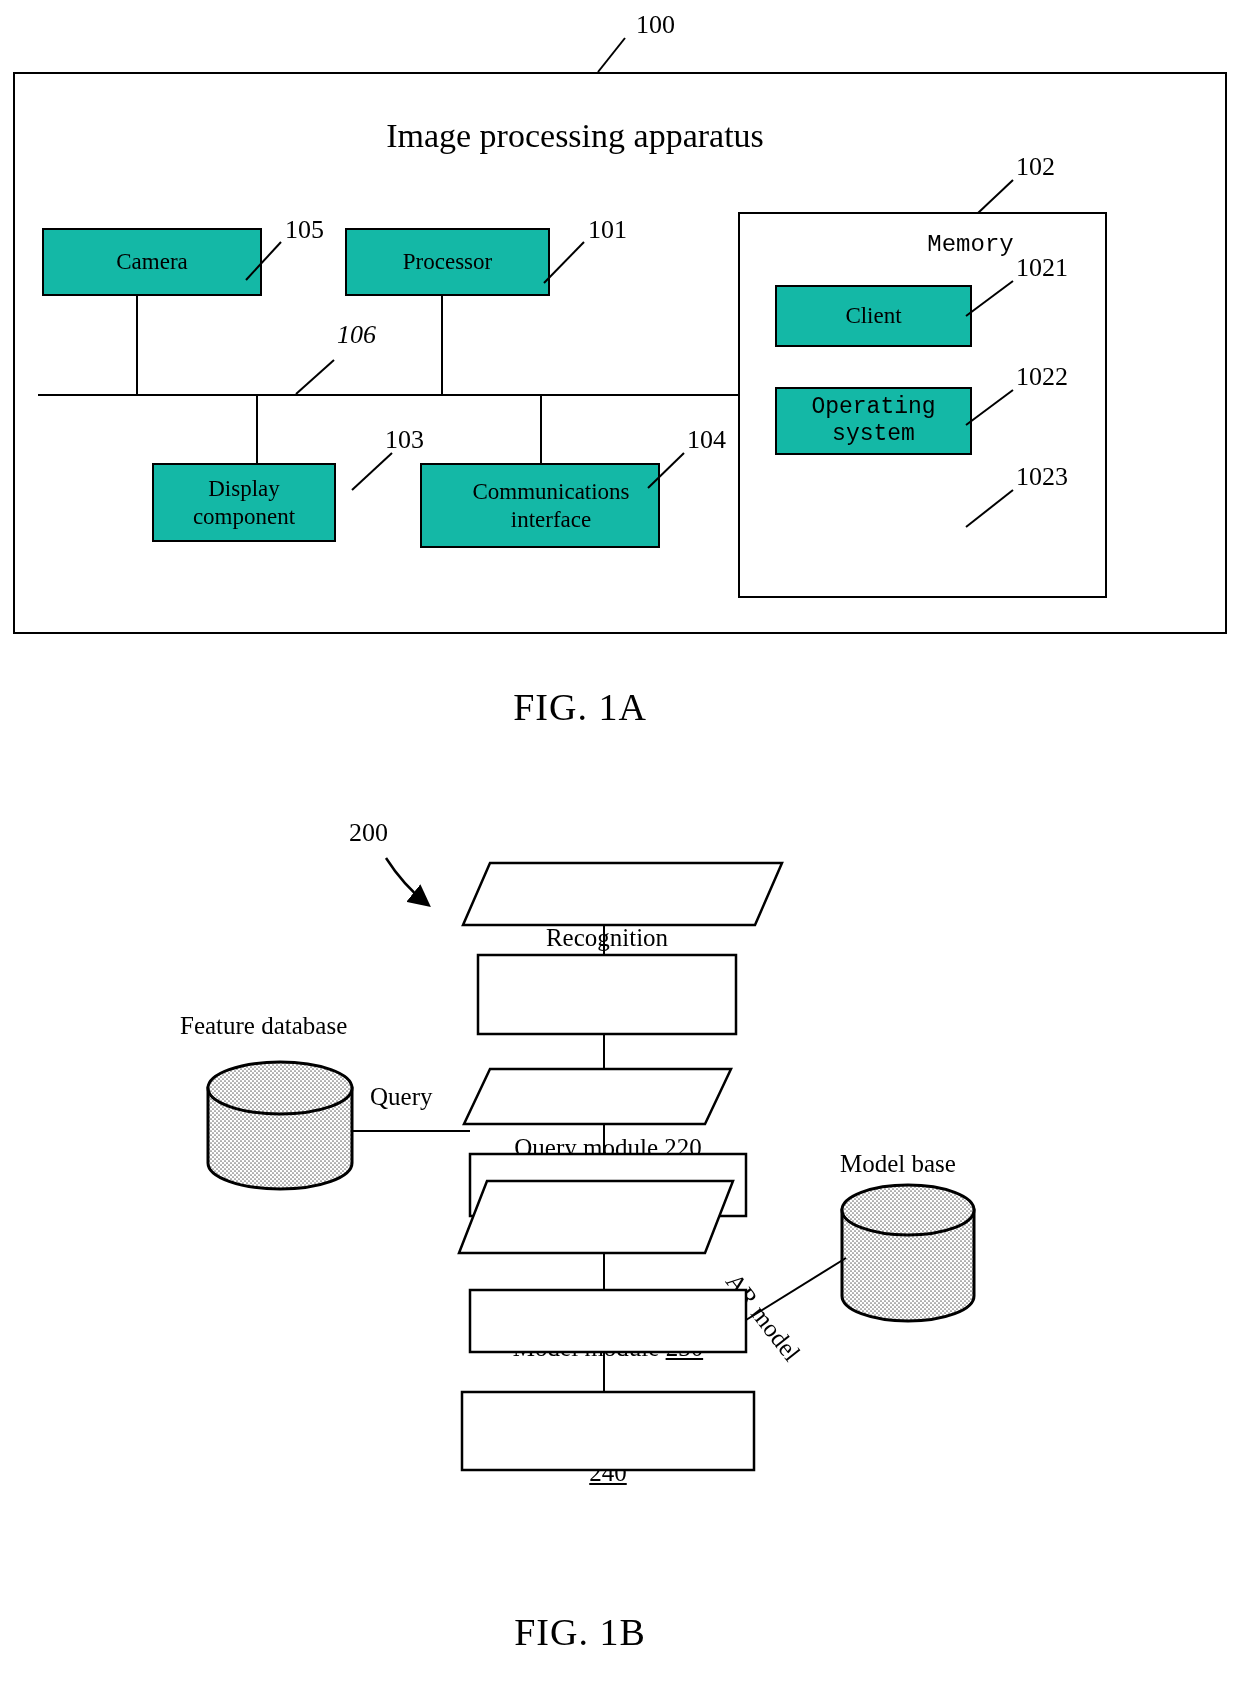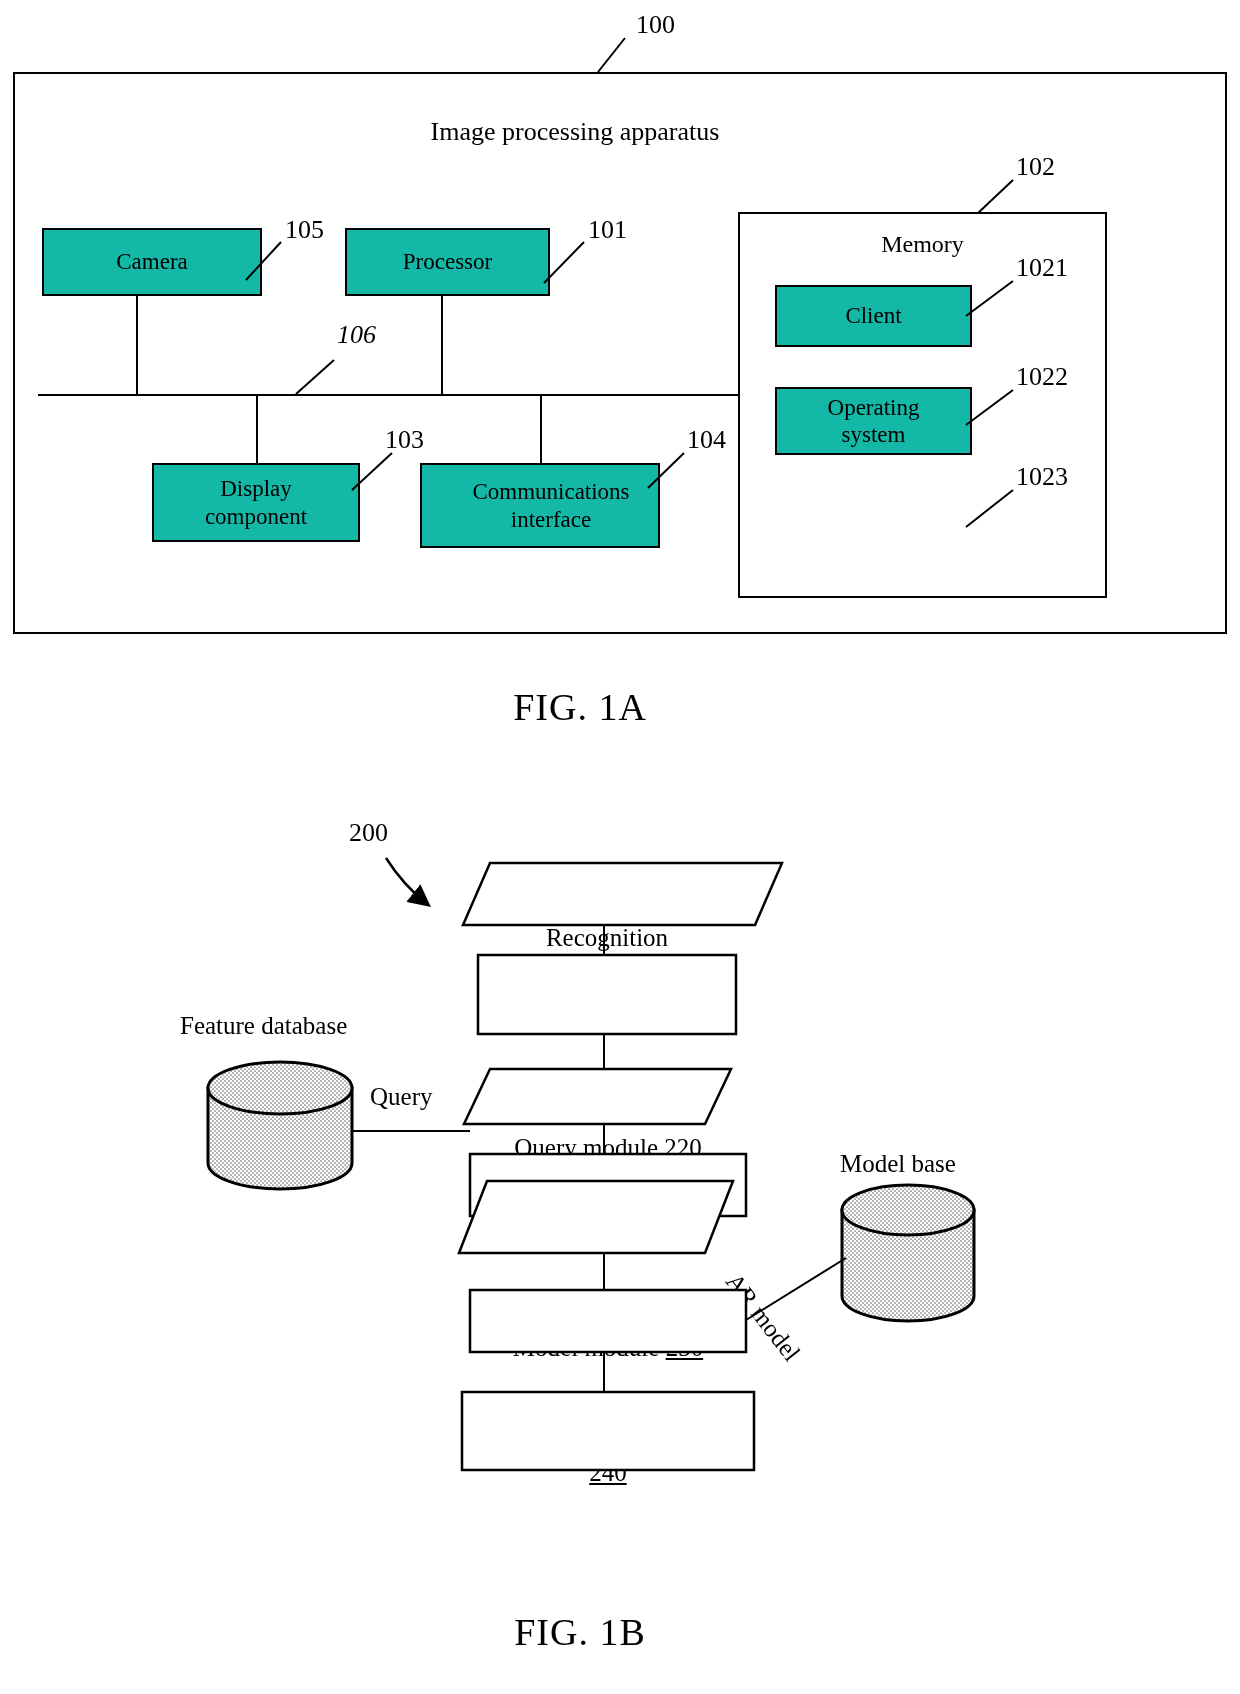--- a/index.html
+++ b/index.html
@@ -48,25 +48,26 @@
   .outer-box {
     position: absolute;
     border: 2px solid #000;
     background: #fff;
     box-sizing: border-box;
   }
   .plain-label {
     position: absolute;
     font-size: 24px;
     white-space: nowrap;
-    font-family: Liberation Serif, serif;
+    font-family: Liberation Mono, monospace;
+    padding-left: 48px;
   }
   .apparatus-title {
     position: absolute;
-    font-size: 26px;
+    font-size: 34px;
     white-space: nowrap;
     text-align: center;
   }
   .line {
     position: absolute;
     background: #000;
   }
   .hline { height: 2px; }
   .vline { width: 2px; }
   svg.overlay {
@@ -127,37 +128,37 @@
 
   <div class="outer-box" style="left:738px; top:212px; width:369px; height:386px;"></div>
   <div class="plain-label" style="left:738px; top:231px; width:369px; text-align:center;">Memory</div>
   <div class="ref-num" style="left:1016px; top:152px;">102</div>
 
   <div class="box" style="left:775px; top:285px; width:197px; height:62px;">
     <span>Client</span>
   </div>
   <div class="ref-num" style="left:1016px; top:253px;">1021</div>
 
-  <div class="box" style="left:775px; top:387px; width:197px; height:68px; white-space:pre-line;">
+  <div class="box" style="left:775px; top:387px; width:197px; height:68px; white-space:pre-line;font-family:Liberation Mono, monospace;">
     <span style="white-space:pre-line;">Operating
 system</span>
   </div>
   <div class="ref-num" style="left:1016px; top:362px;">1022</div>
 
   <div class="ref-num" style="left:1016px; top:462px;">1023</div>
 
   <div class="line hline" style="left:38px; top:394px; width:702px;"></div>
   <div class="ref-num" style="left:337px; top:320px;font-style:italic;">106</div>
 
   <div class="line vline" style="left:136px; top:296px; height:99px;"></div>
   <div class="line vline" style="left:441px; top:296px; height:99px;"></div>
   <div class="line vline" style="left:256px; top:394px; height:70px;"></div>
   <div class="line vline" style="left:540px; top:394px; height:70px;"></div>
 
-  <div class="box" style="left:152px; top:463px; width:208px; height:79px; white-space:pre-line;">
+  <div class="box" style="left:152px; top:463px; width:184px; height:79px; white-space:pre-line;">
     <span style="white-space:pre-line;">Display
 component</span>
   </div>
   <div class="ref-num" style="left:385px; top:425px;">103</div>
 
   <div class="box" style="left:420px; top:463px; width:240px; height:85px; white-space:pre-line;padding-left:22px;">
     <span style="white-space:pre-line;">Communications
 interface</span>
   </div>
   <div class="ref-num" style="left:687px; top:425px;">104</div>

